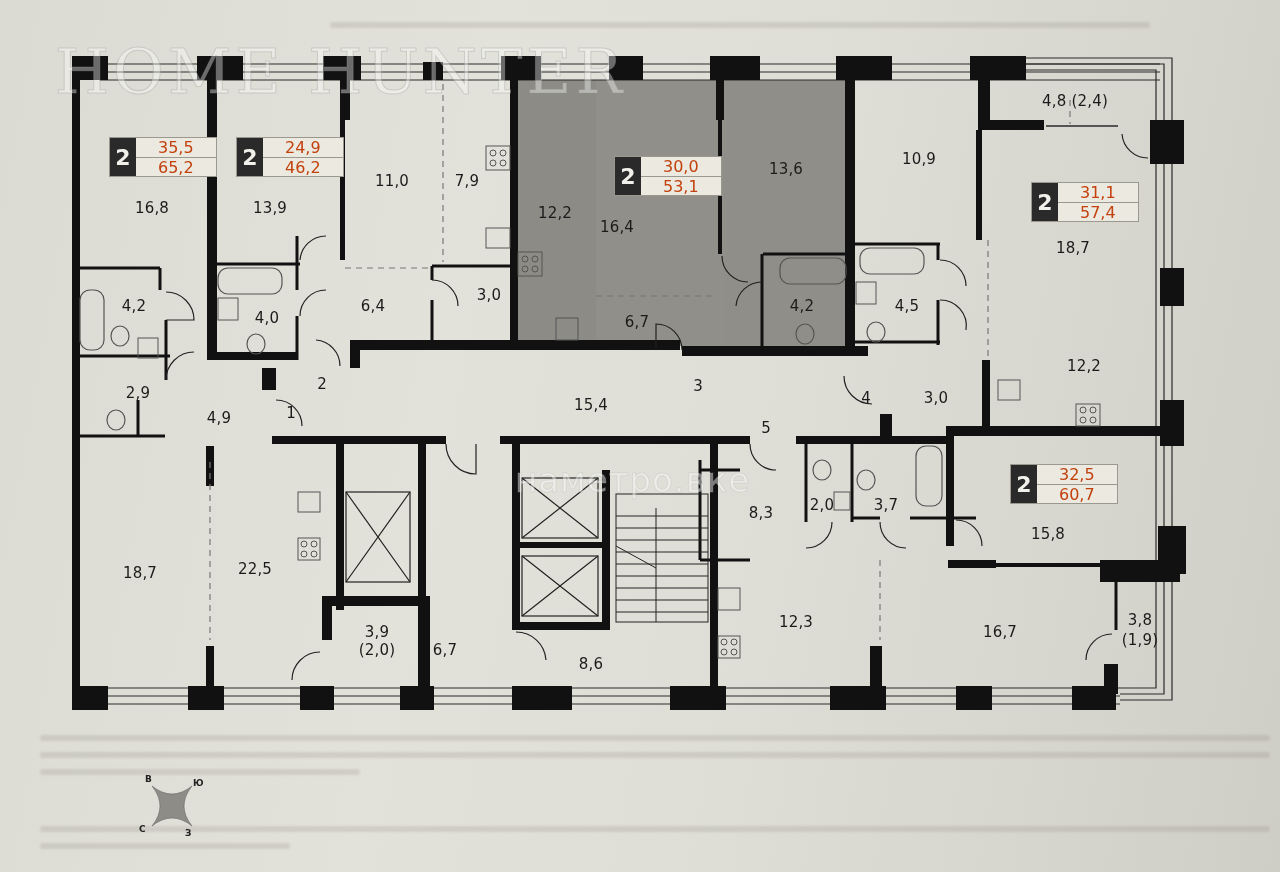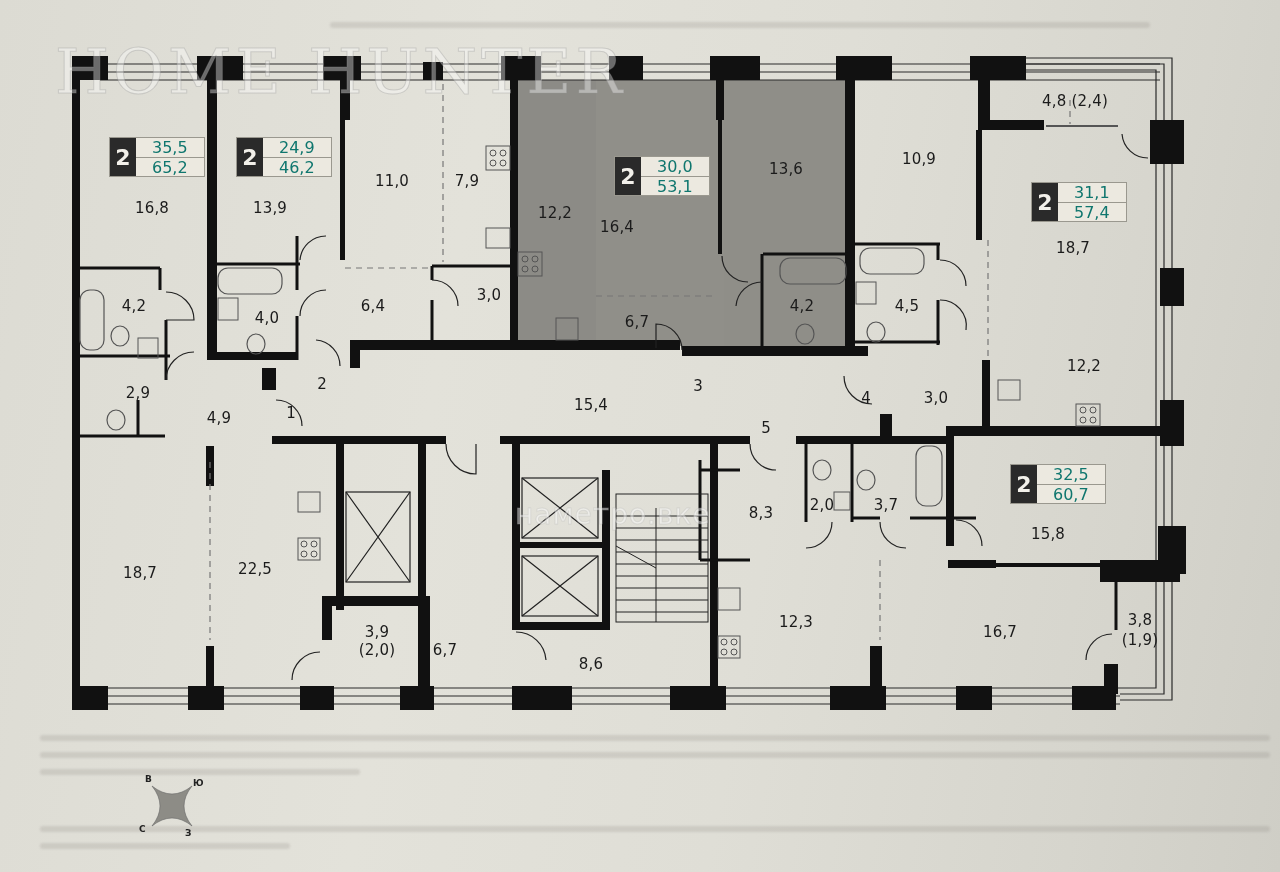--- a/index.html
+++ b/index.html
@@ -24,33 +24,33 @@
   .badge {
     position: absolute; display: flex; height: 40px; border: 1px solid #9a988f;
     background: #ece9e0;
   }
   .badge .rooms {
     width: 26px; background: #2a2a2a; color: #f2f0ea; font-size: 22px; font-weight: 600;
     display: flex; align-items: center; justify-content: center;
   }
   .badge .areas { display: flex; flex-direction: column; }
   .badge .areas span {
-    height: 19.5px; line-height: 19px; font-size: 16px; font-weight: 500; padding: 0 16px;
-    min-width: 44px; text-align: right; color: #0f766e;
+    height: 19.5px; line-height: 19px; font-size: 16px; font-weight: 500; padding: 0 22px;
+    min-width: 44px; text-align: right; color: #c2410c;
   }
   .badge .areas span:first-child { border-bottom: 1px solid #9a988f; }
   .compass { position: absolute; left: 135px; top: 770px; width: 80px; height: 70px; }
   .compass .dir { position: absolute; font-size: 9px; font-weight: 700; color: #222; }
   .wm-home {
     position: absolute; left: 55px; top: 45px; font-family: "DejaVu Serif", serif;
     font-size: 62px; color: rgba(255,255,255,0.38); letter-spacing: 4px; line-height: 54px;
     -webkit-text-stroke: 1px rgba(150,150,150,0.35); pointer-events: none;
   }
   .wm-site {
-    position: absolute; left: 515px; top: 498px; font-size: 28px;
+    position: absolute; left: 515px; top: 460px; font-size: 34px;
     color: rgba(255,255,255,0.45); -webkit-text-stroke: 1px rgba(180,180,180,0.3); pointer-events: none;
     letter-spacing: 1px;
     text-align: right;
   }
 </style>
 </head>
 <body>
 
 <div class="page">
 

